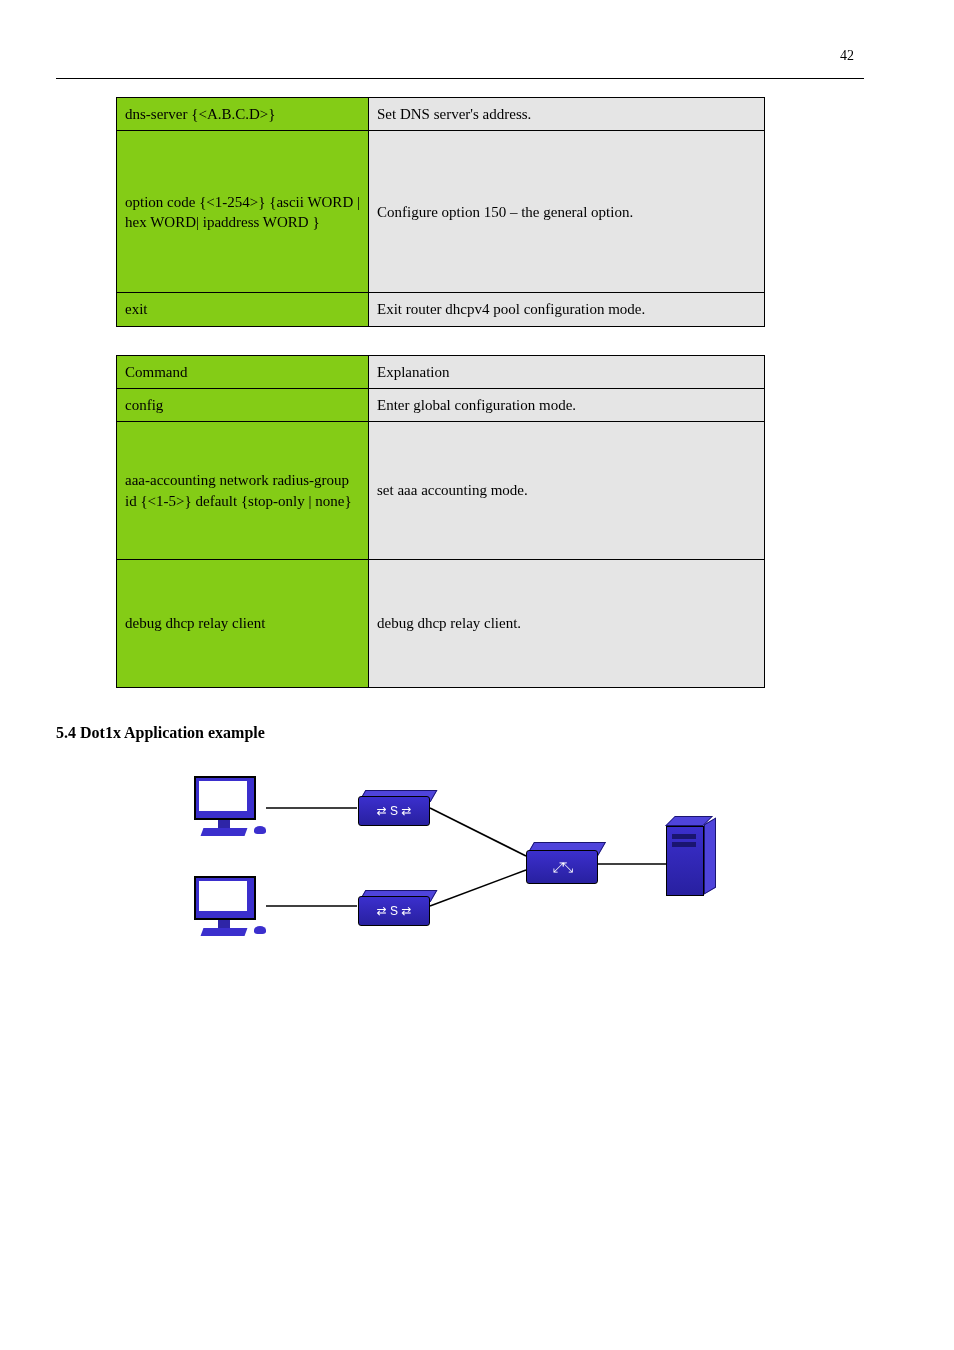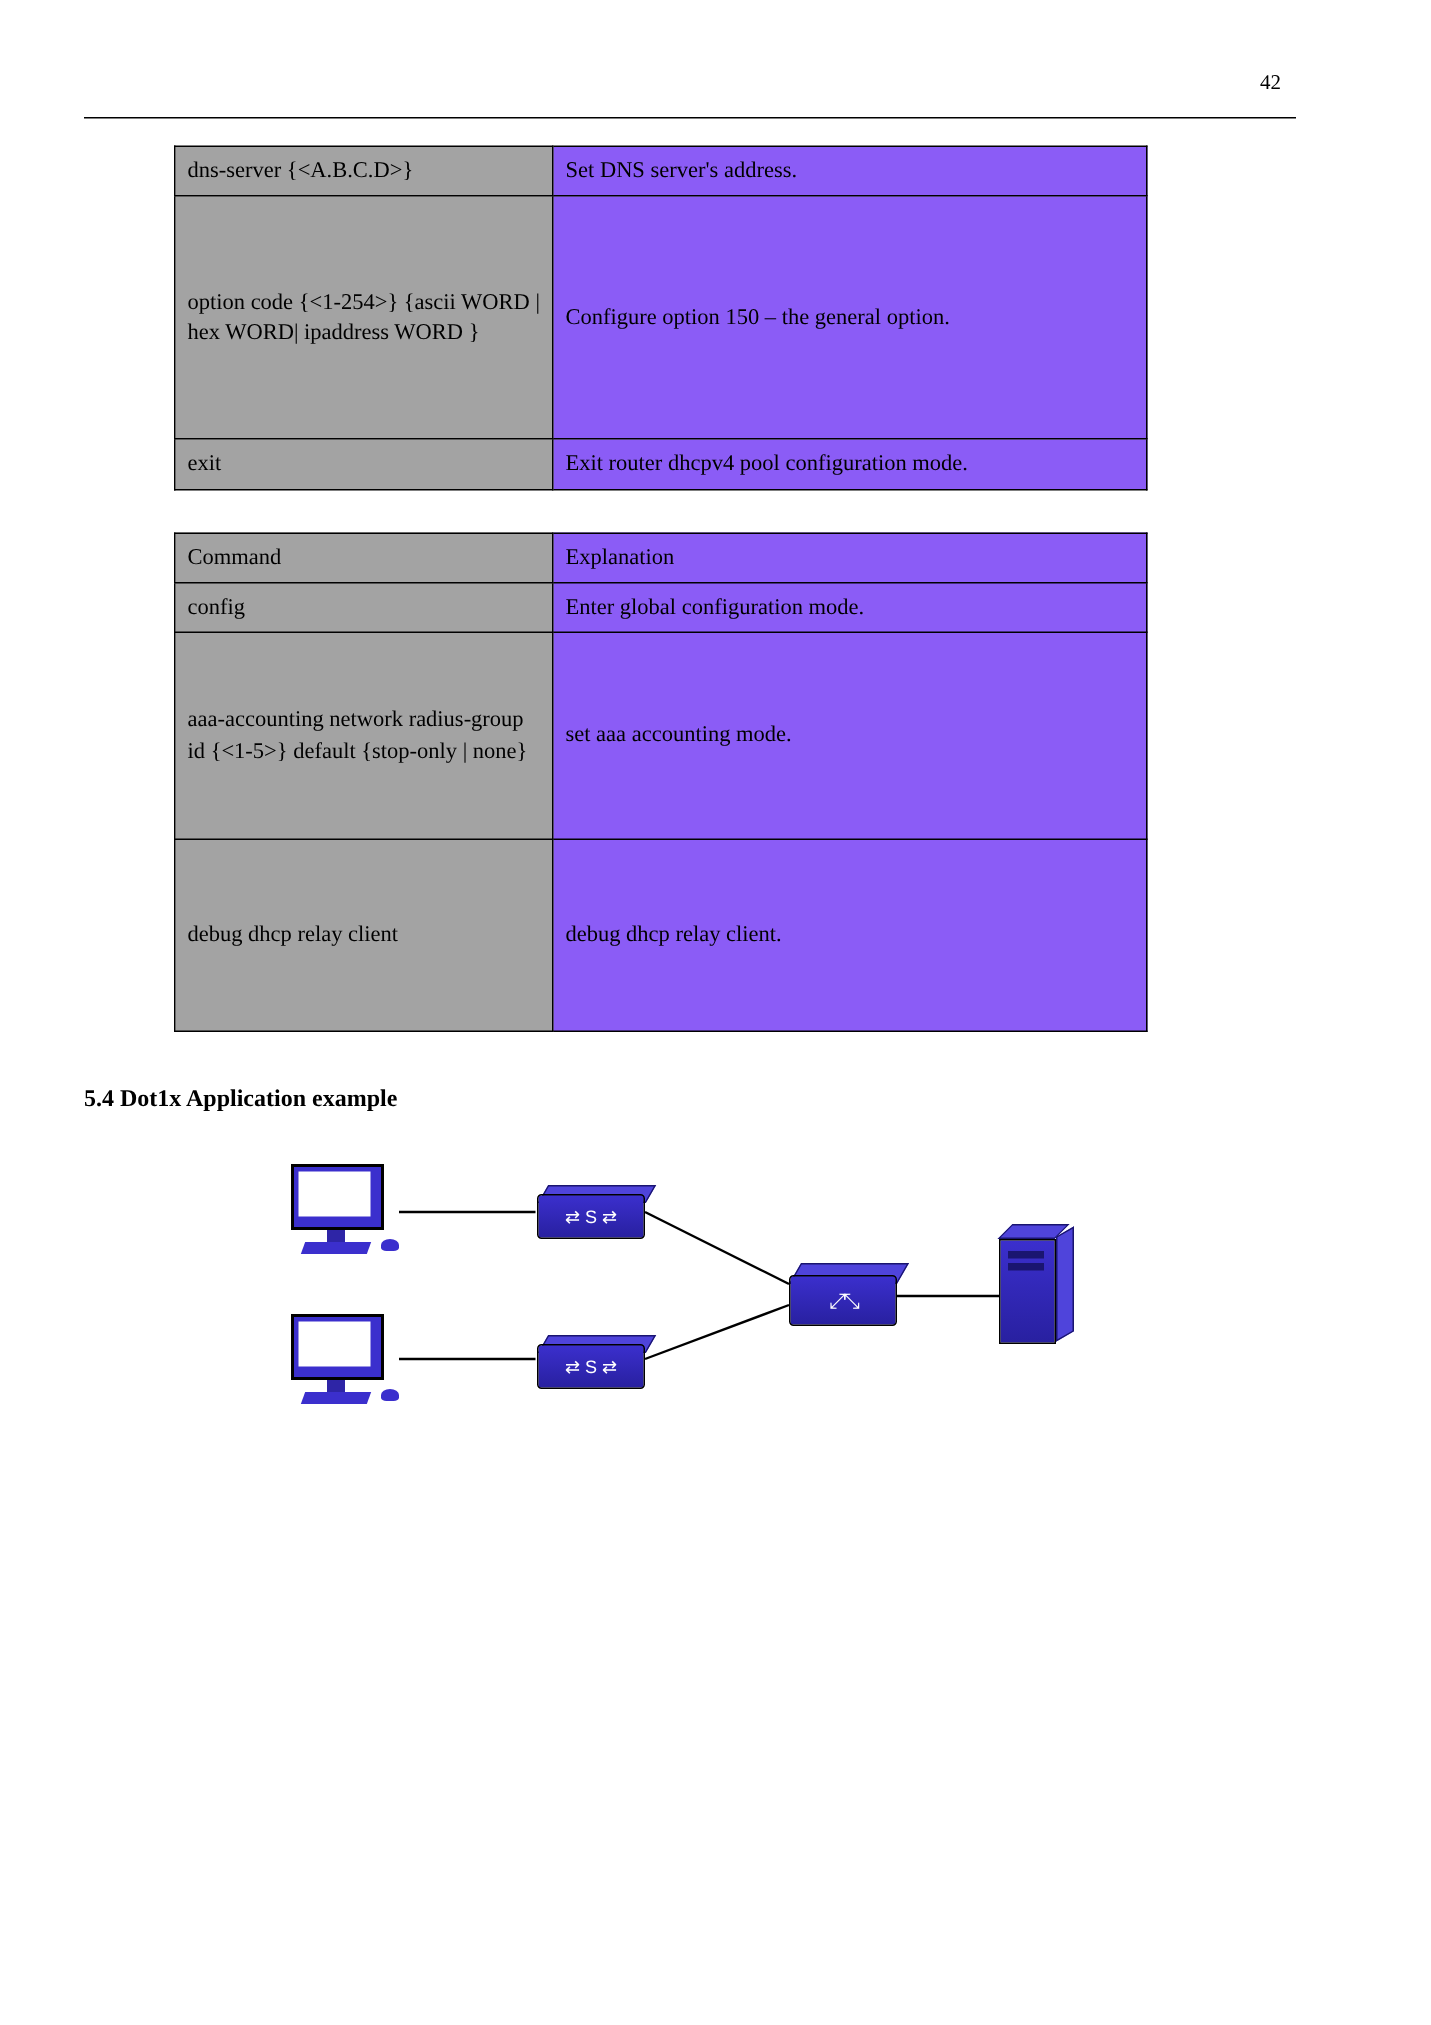--- a/index.html
+++ b/index.html
@@ -2,22 +2,22 @@
 <html><head>
 <meta charset="utf-8">
 <style>
   * { box-sizing: border-box; margin: 0; padding: 0; }
   html, body { width: 954px; background: #fff; font-family: "Times New Roman", serif; color: #000; }
   .page { width: 954px; height: 1350px; padding: 70px 90px 0 56px; position: relative; }
   .hr-top { border: none; border-top: 1.5px solid #000; margin: 8px 0 18px 0; }
   .page-number { position: absolute; right: 100px; top: 48px; font-size: 14px; }
   table.cmd { border-collapse: collapse; margin-left: 60px; margin-top: 0; width: 648px; table-layout: fixed; }
   table.cmd td { border: 1px solid #000; font-size: 15px; padding: 6px 8px; vertical-align: middle; line-height: 1.35; }
-  table.cmd .left { background: #a3a3a3; width: 252px; word-break: break-word; }
-  table.cmd .right { background: #8b5cf6; width: 396px; }
+  table.cmd .left { background: #84cc16; width: 252px; word-break: break-word; }
+  table.cmd .right { background: #e5e5e5; width: 396px; }
   table.cmd .hdr { font-weight: normal; }
   .sec-gap { height: 28px; }
   .sec-label { font-size: 15px; margin-left: 0; margin-bottom: 8px; }
   h3.dot1x-heading { font-size: 16px; font-weight: bold; margin: 36px 0 18px 0; }
 
   .diagram { position: relative; width: 560px; height: 220px; margin: 20px auto 0 auto; }
   .pc { position: absolute; width: 74px; height: 70px; }
   .pc .monitor { position: absolute; left: 0; top: 0; width: 62px; height: 44px; background: #3b2fcd; border: 2px solid #000; }
   .pc .screen  { position: absolute; left: 5px; top: 5px; width: 48px; height: 30px; background: #fff; }
   .pc .neck    { position: absolute; left: 24px; top: 44px; width: 12px; height: 8px; background: #2e25a6; }

